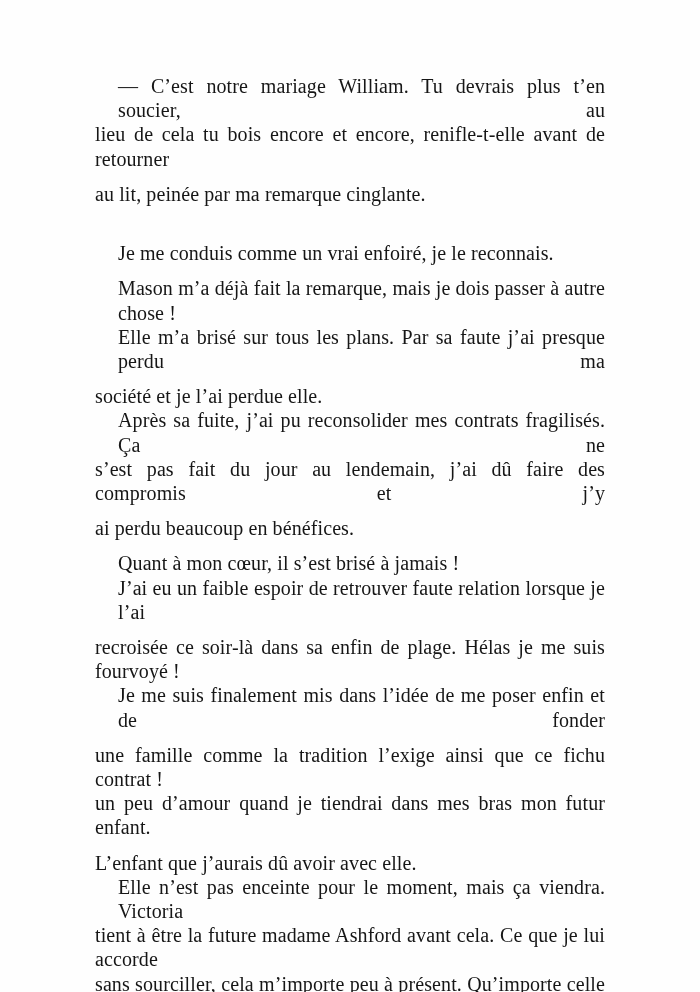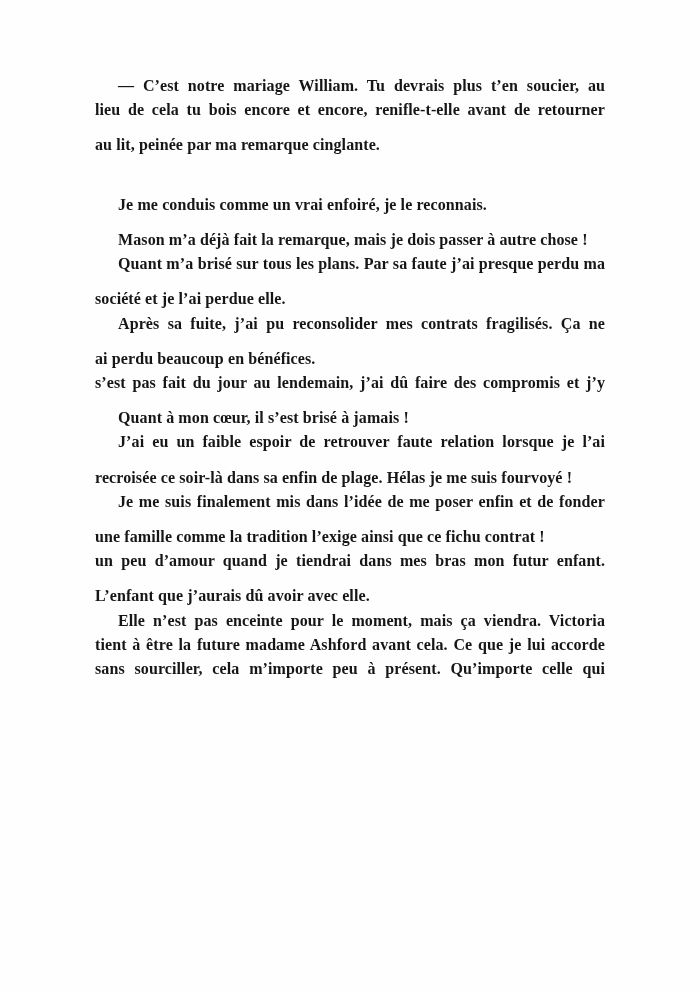--- a/index.html
+++ b/index.html
@@ -15,27 +15,26 @@
     box-sizing: border-box;
     padding: 74px 95px 0 95px;
     overflow: hidden;
     font-family: "Liberation Serif", "DejaVu Serif", serif;
     color: var(--text-color, #141414);
   }
   .text-block {
     width: 510px;
   }
   .line {
-    font-size: 16px;
+    font-size: 20px;
     line-height: 24.2px;
     text-align: justify;
     text-align-last: justify;
     overflow: hidden;
     letter-spacing: 0.1px;
-    font-weight: bold;
   }
   .line.last {
     text-align-last: left;
     margin-top: 11px;
   }
   .line.first {
     padding-left: 23px;
   }
   .line.gap {
     height: 24.2px;
@@ -45,25 +44,25 @@
 <body>
 
 <div class="page">
   <div class="text-block">
       <div class="line first">— C’est notre mariage William. Tu devrais plus t’en soucier, au</div>
       <div class="line">lieu de cela tu bois encore et encore, renifle-t-elle avant de retourner</div>
       <div class="line last">au lit, peinée par ma remarque cinglante.</div>
       <div class="line gap"></div>
       <div class="line first last">Je me conduis comme un vrai enfoiré, je le reconnais.</div>
       <div class="line first last">Mason m’a déjà fait la remarque, mais je dois passer à autre chose !</div>
-      <div class="line first">Quant m’a brisé sur tous les plans. Par sa faute j’ai presque perdu ma</div>
+      <div class="line first">Elle m’a brisé sur tous les plans. Par sa faute j’ai presque perdu ma</div>
       <div class="line last">société et je l’ai perdue elle.</div>
       <div class="line first">Après sa fuite, j’ai pu reconsolider mes contrats fragilisés. Ça ne</div>
+      <div class="line">s’est pas fait du jour au lendemain, j’ai dû faire des compromis et j’y</div>
       <div class="line last">ai perdu beaucoup en bénéfices.</div>
-      <div class="line">s’est pas fait du jour au lendemain, j’ai dû faire des compromis et j’y</div>
       <div class="line first last">Quant à mon cœur, il s’est brisé à jamais !</div>
       <div class="line first">J’ai eu un faible espoir de retrouver faute relation lorsque je l’ai</div>
       <div class="line last">recroisée ce soir-là dans sa enfin de plage. Hélas je me suis fourvoyé !</div>
       <div class="line first">Je me suis finalement mis dans l’idée de me poser enfin et de fonder</div>
       <div class="line last">une famille comme la tradition l’exige ainsi que ce fichu contrat !</div>
       <div class="line">un peu d’amour quand je tiendrai dans mes bras mon futur enfant.</div>
       <div class="line last">L’enfant que j’aurais dû avoir avec elle.</div>
       <div class="line first">Elle n’est pas enceinte pour le moment, mais ça viendra. Victoria</div>
       <div class="line">tient à être la future madame Ashford avant cela. Ce que je lui accorde</div>
       <div class="line">sans sourciller, cela m’importe peu à présent. Qu’importe celle qui</div>

